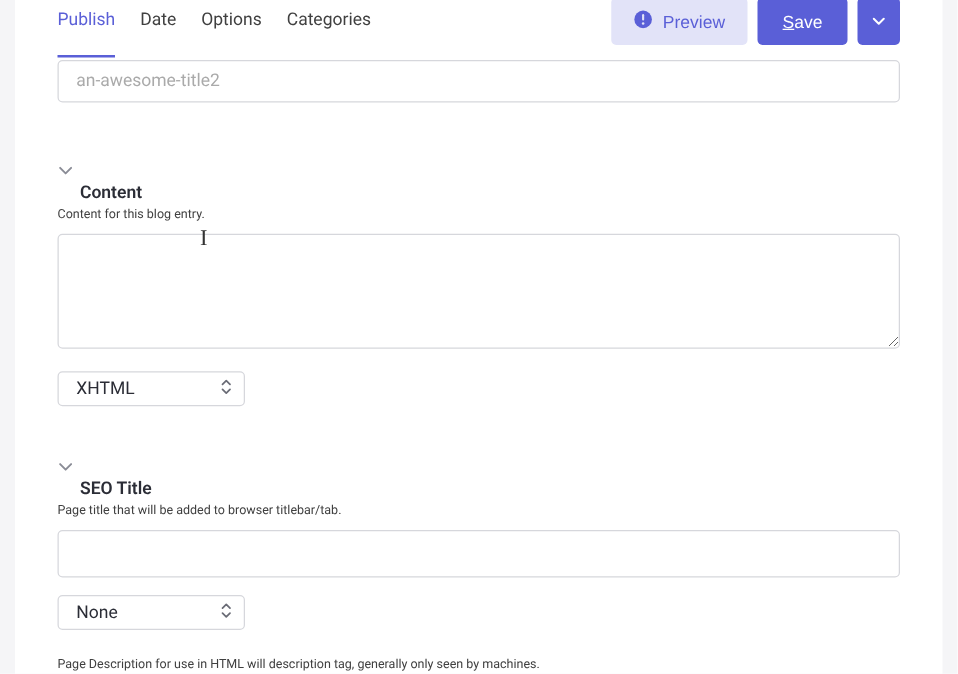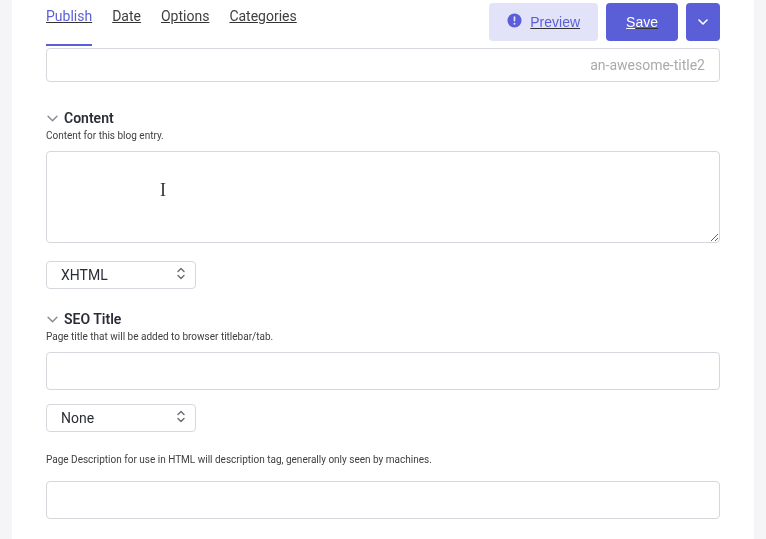--- a/index.html
+++ b/index.html
@@ -13,24 +13,23 @@
     }
     .page {
       background: #fff;
       margin: 0 12px;
       min-height: 100%;
       position: relative;
     }
     .header {
       display: flex;
       justify-content: space-between;
-      align-items: center;
+      align-items: flex-start;
       padding: 0 34px 0 34px;
       position: relative;
-      text-decoration: underline;
     }
     .tabs {
       display: flex;
       gap: 20px;
       padding-top: 8px;
     }
     .tab {
       font-size: 14px;
       color: #404040;
       padding-bottom: 20px;
@@ -83,21 +82,20 @@
       height: 34px;
       border: 1px solid #d6d7dc;
       border-radius: 4px;
       padding: 13px 14px;
       font-size: 14px;
       color: #aaa;
       margin-top: 2px;
       margin-bottom: 28px;
       display: flex;
       align-items: center;
-      justify-content: flex-end;
     }
     .section {
       margin-bottom: 22px;
     }
     .section-header {
       display: flex;
       align-items: center;
       gap: 6px;
       margin-bottom: 4px;
     }
@@ -105,20 +103,21 @@
       width: 12px;
       height: 12px;
       display: inline-flex;
       align-items: center;
       justify-content: center;
     }
     .section-title {
       font-size: 14px;
       font-weight: 600;
       color: #2b2d36;
+      margin-top: 36px;
     }
     .section-help {
       font-size: 10px;
       color: #404040;
       margin-bottom: 10px;
     }
     .textarea {
       width: 100%;
       height: 92px;
       border: 1px solid #d6d7dc;

